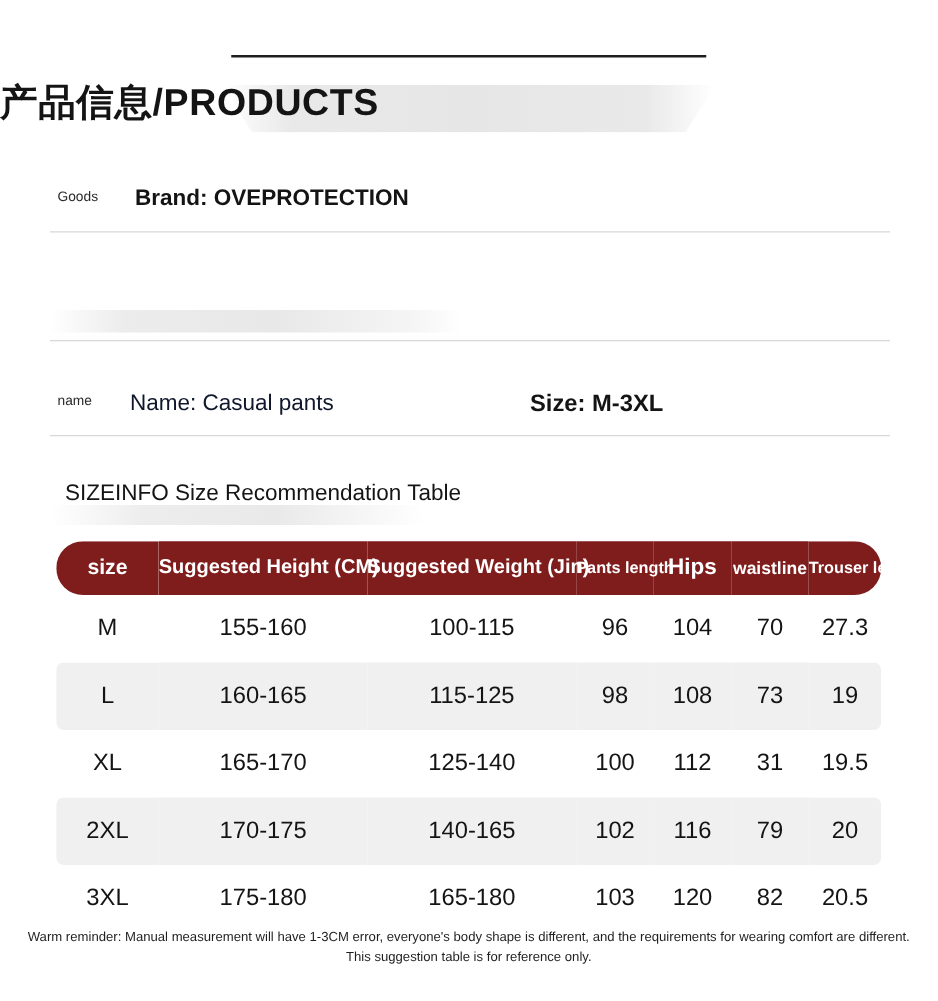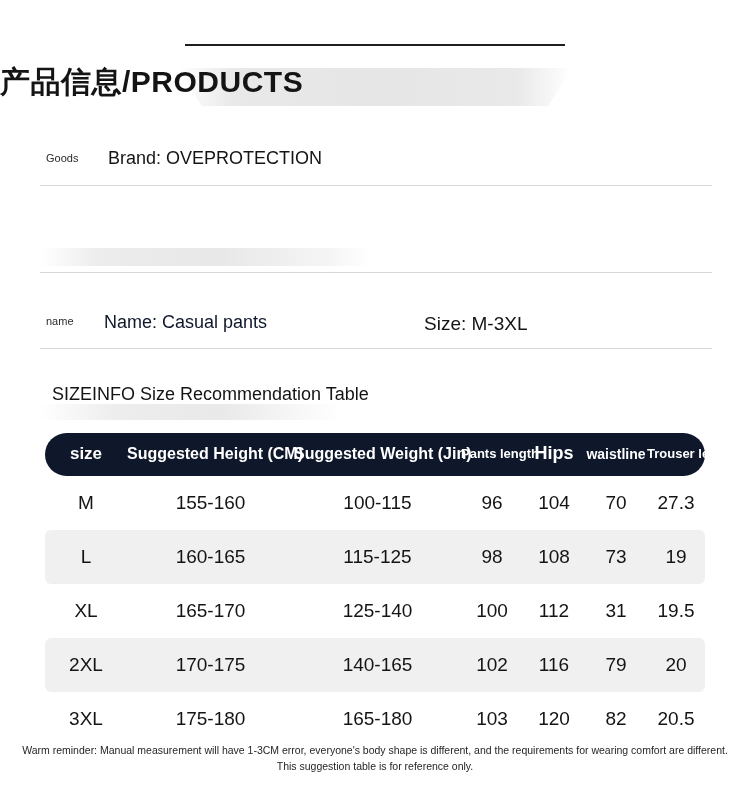--- a/index.html
+++ b/index.html
@@ -68,21 +68,21 @@
   .label-small {
     position: absolute;
     font-size: 11px;
     color: #2a2a2a;
     font-weight: 400;
   }
   .text-main {
     position: absolute;
     font-size: 17px;
     color: #141414;
-    font-weight: 400;
+    font-weight: 700;
   }
   .text-mid {
     position: absolute;
     font-size: 18px;
     color: #0f172a;
   }
 
   .shade-band {
     position: absolute;
     background: linear-gradient(to right, #ffffff 0%, #ececec 18%, #e8e8e8 55%, #f5f5f5 88%, #ffffff 100%);
@@ -111,21 +111,21 @@
     left: 45px;
     top: 433px;
     width: 660px;
   }
   table {
     border-collapse: collapse;
     width: 660px;
     table-layout: fixed;
   }
   thead tr {
-    background: #0f172a;
+    background: #7f1d1d;
     color: #ffffff;
   }
   thead th {
     font-weight: 700;
     padding: 10px 0 12px 0;
     text-align: center;
     white-space: nowrap;
     overflow: visible;
   }
   thead th.c0 { font-size: 17px; }

